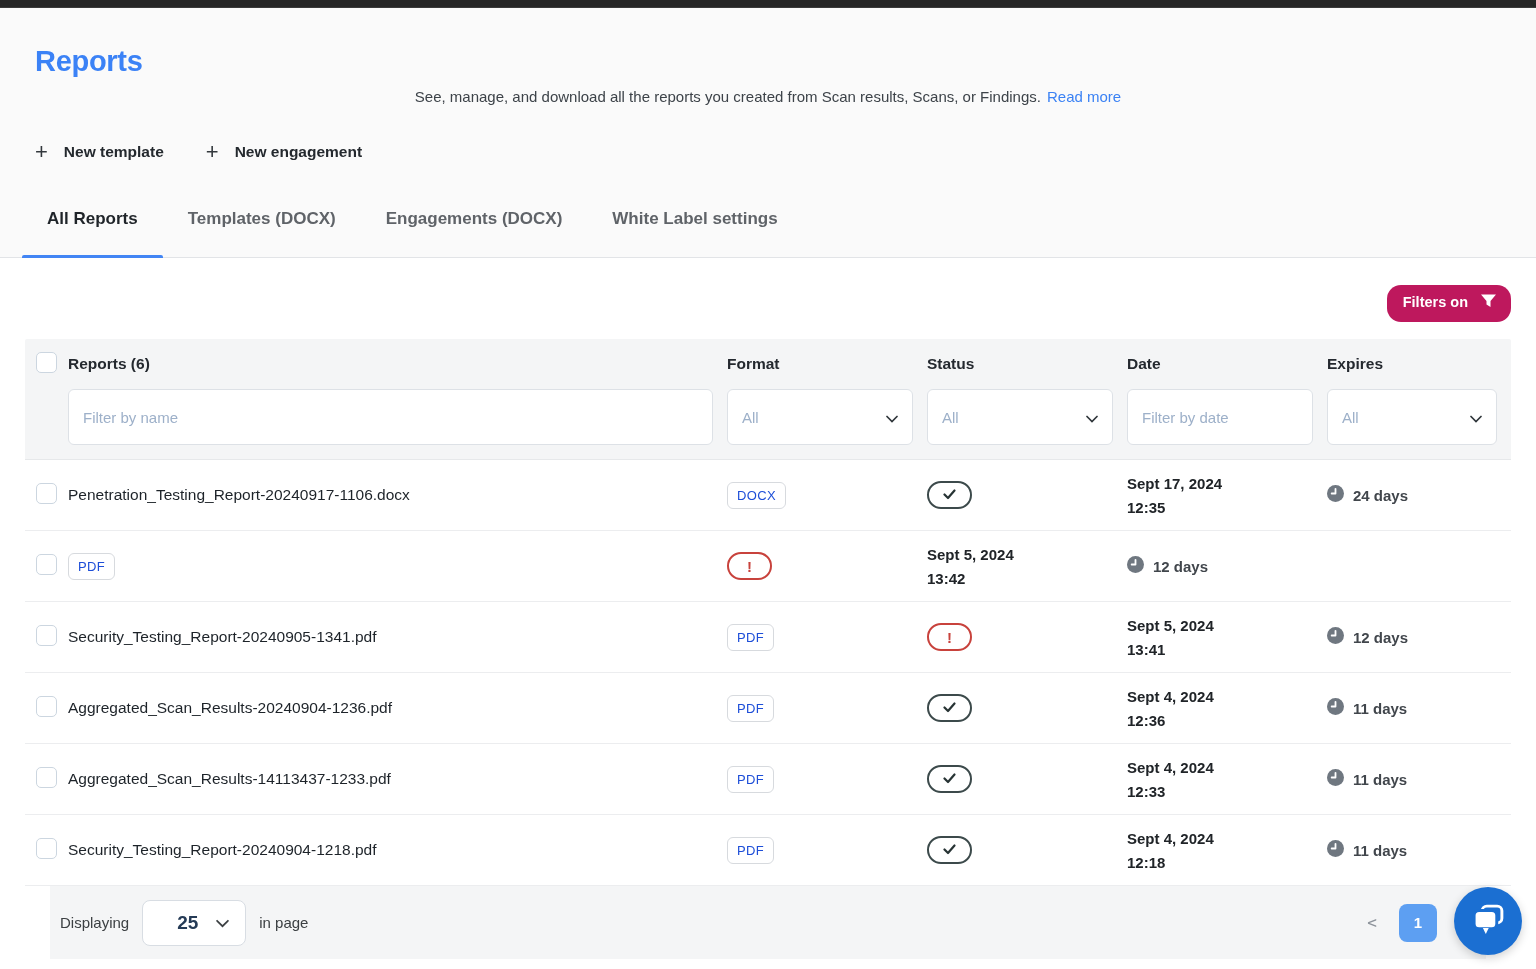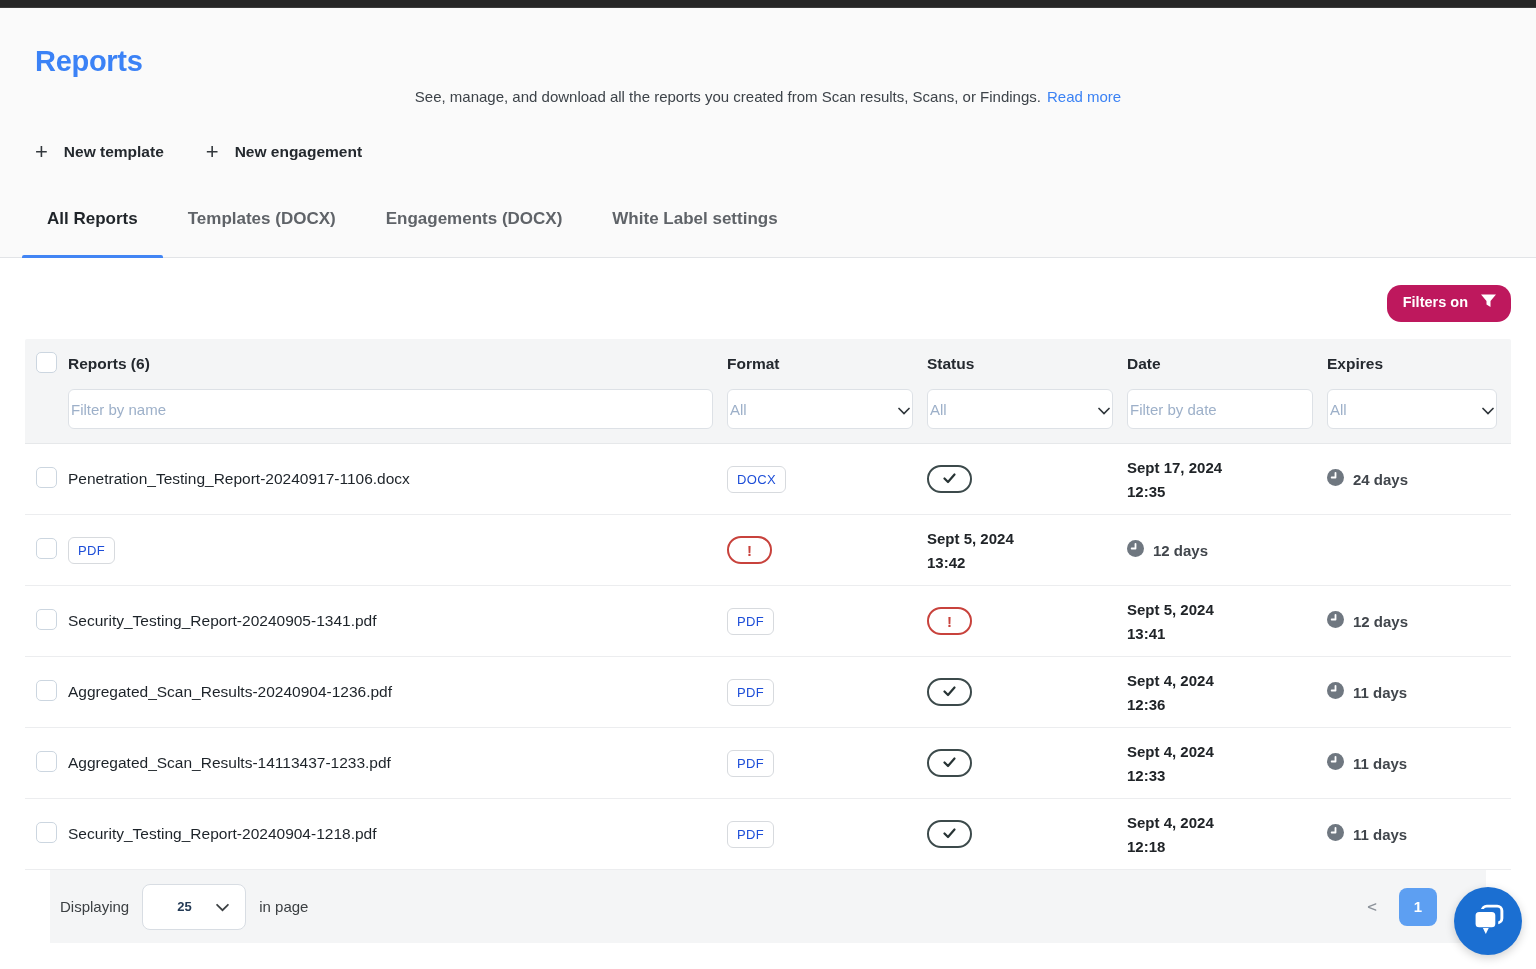--- a/index.html
+++ b/index.html
@@ -140,28 +140,28 @@
     height: 21px;
     border: 1.5px solid #ccd6e0;
     border-radius: 5px;
     background: #ffffff;
     margin-left: 11px;
     cursor: pointer;
     display: inline-block;
   }
   .filter-row { align-items: stretch; }
   .filter-input, .filter-select {
-    height: 40px;
+    height: 56px;
     background: #ffffff;
     border: 1px solid #dde1e6;
     border-radius: 6px;
     width: calc(100% - 14px);
     font-family: inherit;
     font-size: 15px;
-    padding: 0 2px;
+    padding: 0 14px;
   }
   .filter-input { color: #33383d; }
   .filter-input::placeholder { color: #9db0c9; opacity: 1; }
   .filter-select {
     display: flex;
     align-items: center;
     justify-content: space-between;
     cursor: pointer;
   }
   .select-value { color: #9db0c9; font-size: 15px; }
@@ -225,21 +225,21 @@
     background: #ffffff;
     border: 1px solid #d8dde3;
     border-radius: 8px;
     display: flex;
     align-items: center;
     justify-content: space-between;
     padding: 0 16px 0 34px;
     margin: 0 13px;
     cursor: pointer;
   }
-  .page-size-value { font-size: 13px; font-weight: 600; color: #253b56; }
+  .page-size-value { font-size: 19px; font-weight: 600; color: #253b56; }
   .pag-spacer { flex: 1; }
   .prev-arrow {
     color: #8d939b;
     font-size: 16px;
     margin-right: 22px;
     cursor: pointer;
     font-family: "DejaVu Sans Mono", monospace;
   }
   .page-btn {
     width: 38px;

